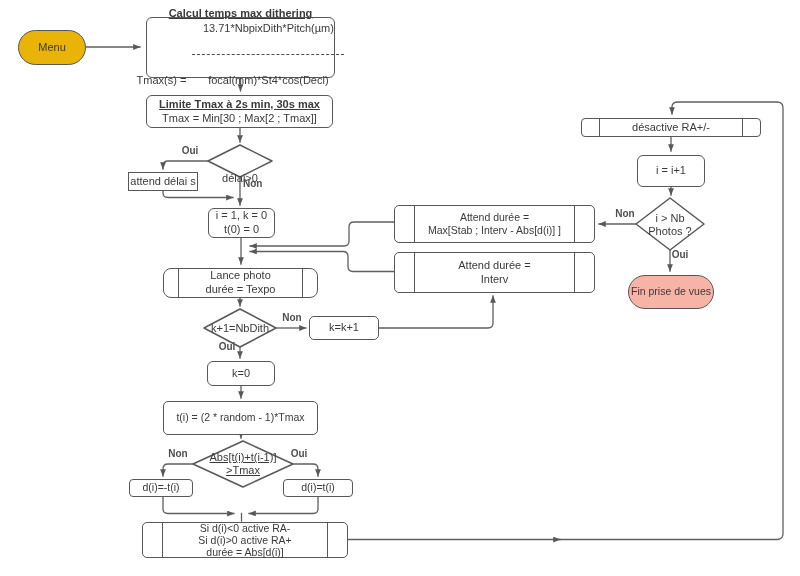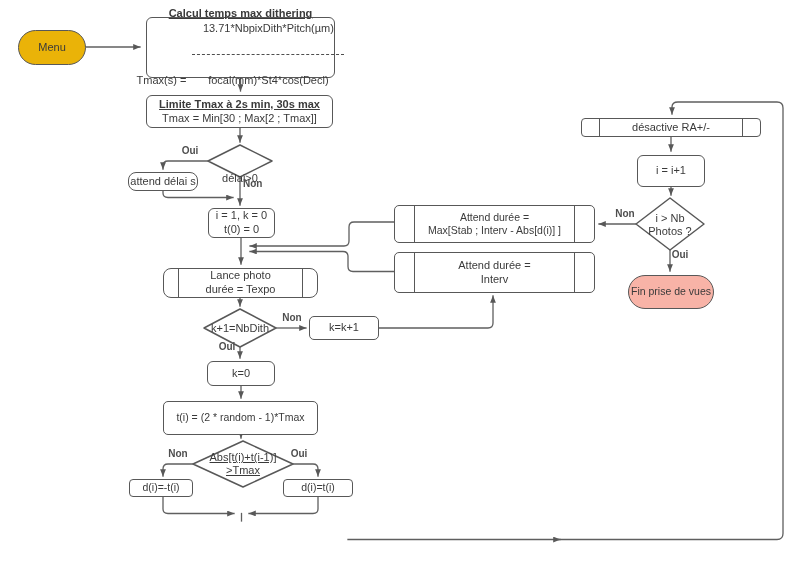--- a/index.html
+++ b/index.html
@@ -105,21 +105,21 @@
         <span class="line">focal(mm)*St4*cos(Decl)</span>
       </span>
     </div>
   </div>
 
   <div class="node" style="left:146px;top:95px;width:187px;height:33px;">
     <div class="title-u">Limite Tmax à 2s min, 30s max</div>
     <div class="line">Tmax = Min[30 ; Max[2 ; Tmax]]</div>
   </div>
 
-  <div class="node" style="left:128px;top:172px;width:70px;height:19px;border-radius:8px;">
+  <div class="node" style="left:128px;top:172px;width:70px;height:19px;border-radius:0;">
     <div class="line">attend délai s</div>
   </div>
 
   <div class="node" style="left:208px;top:208px;width:67px;height:30px;">
     <div class="line">i = 1, k = 0</div>
     <div class="line">t(0) = 0</div>
   </div>
 
   <div class="node barbox" style="left:163px;top:268px;width:155px;height:30px;border-radius:8px;">
     <div class="bars" style="left:14px;right:14px;"></div>
@@ -140,20 +140,26 @@
   </div>
 
   <div class="node small" style="left:129px;top:479px;width:64px;height:18px;border-radius:4px;">
     <div class="line">d(i)=-t(i)</div>
   </div>
 
   <div class="node small" style="left:283px;top:479px;width:70px;height:18px;border-radius:4px;">
     <div class="line">d(i)=t(i)</div>
   </div>
 
+  <div class="node barbox small" style="left:142px;top:522px;width:206px;height:36px;border-radius:5px;line-height:1.15;">
+    <div class="bars" style="left:19px;right:19px;"></div>
+    <div class="line">Si d(i)&lt;0 active RA-</div>
+    <div class="line">Si d(i)&gt;0 active RA+</div>
+    <div class="line">durée = Abs[d(i)]</div>
+  </div>
 
   <div class="node barbox small" style="left:394px;top:205px;width:201px;height:38px;border-radius:5px;">
     <div class="bars" style="left:19px;right:19px;"></div>
     <div class="line">Attend durée =</div>
     <div class="line">Max[Stab ; Interv - Abs[d(i)] ]</div>
   </div>
 
   <div class="node barbox" style="left:394px;top:252px;width:201px;height:41px;border-radius:5px;">
     <div class="bars" style="left:19px;right:19px;"></div>
     <div class="line">Attend durée =</div>

